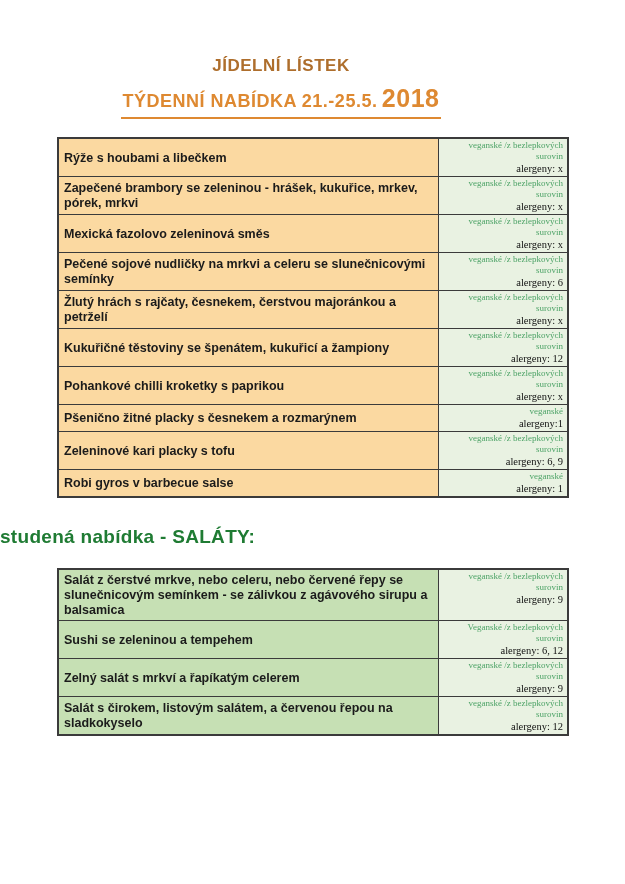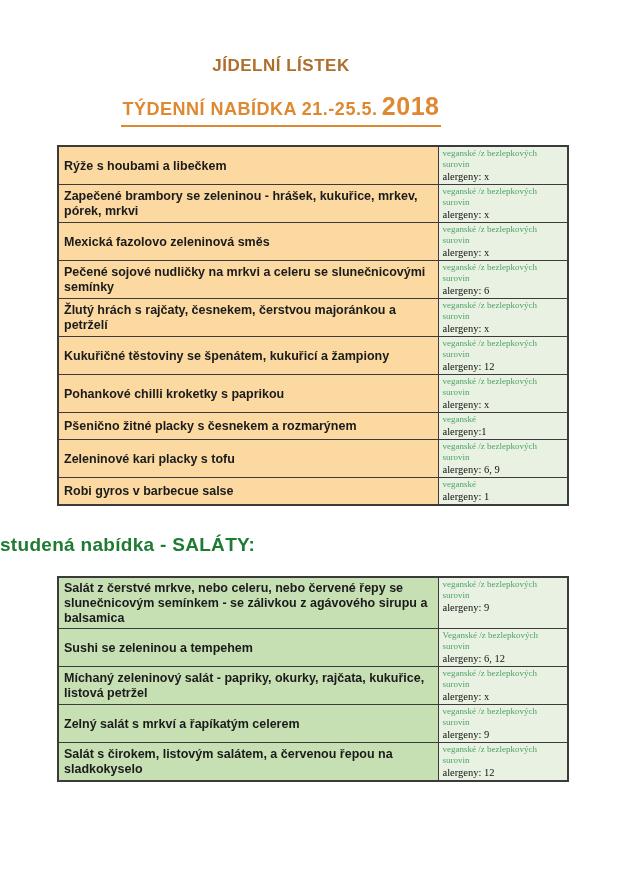--- a/index.html
+++ b/index.html
@@ -18,21 +18,21 @@
   body{
     width:625px;height:884px;background:#ffffff;overflow:hidden;
     font-family:"Liberation Sans", sans-serif;
   }
   .doc{width:562px;height:884px;position:relative;}
   .titles{text-align:center;padding-top:54px;}
   .main-title{
     font-size:17px;font-weight:bold;color:var(--title-brown);
     line-height:24px;letter-spacing:0.5px;
   }
-  .subtitle{margin-top:14px;line-height:28px;}
+  .subtitle{margin-top:6px;line-height:28px;}
   .subtitle .underline-wrap{
     display:inline-block;border-bottom:2px solid var(--subtitle-orange);
     padding:0 2px 1px 2px;
   }
   .subtitle-text{
     font-size:18px;font-weight:bold;color:var(--subtitle-orange);
     letter-spacing:0.5px;
   }
   .subtitle-year{
     font-size:25px;font-weight:bold;color:var(--subtitle-orange);
@@ -50,20 +50,21 @@
     padding:3px 5px 2px 5px;
     font-size:12.5px;font-weight:bold;color:var(--dish-text);
     line-height:15px;vertical-align:middle;
   }
   .hot td.dish-cell{background:var(--hot-row-bg);}
   .salad td.dish-cell{background:var(--salad-row-bg);}
   td.info-cell{
     background:var(--info-cell-bg);
     padding:1px 4px;vertical-align:top;
     font-family:"Liberation Serif", serif;
+    text-align:right;
   }
   .diet{font-size:9px;line-height:11px;color:var(--diet-text-green);}
   .allergens{font-size:10.5px;line-height:13px;color:#111111;}
   .section-title{
     margin:26px 0 2px 0;text-align:left;
     font-size:19px;font-weight:bold;color:var(--section-green);
     line-height:26px;letter-spacing:0.3px;
   }
   .salad-table{margin-top:0;border-radius:25px;}
 </style>
@@ -175,27 +176,20 @@
           </td>
         </tr>
         <tr>
           <td class="dish-cell">Sushi se zeleninou a tempehem</td>
           <td class="info-cell">
             <div class="diet">Veganské /z bezlepkových surovin</div>
             <div class="allergens">alergeny: 6, 12</div>
           </td>
         </tr>
         <tr>
-          <td class="dish-cell">Míchaný zeleninový salát - papriky, okurky, rajčata, kukuřice, listová petržel</td>
-          <td class="info-cell">
-            <div class="diet">veganské /z bezlepkových surovin</div>
-            <div class="allergens">alergeny: x</div>
-          </td>
-        </tr>
-        <tr>
           <td class="dish-cell">Zelný salát s mrkví a řapíkatým celerem</td>
           <td class="info-cell">
             <div class="diet">veganské /z bezlepkových surovin</div>
             <div class="allergens">alergeny: 9</div>
           </td>
         </tr>
         <tr>
           <td class="dish-cell">Salát s čirokem, listovým salátem, a červenou řepou na sladkokyselo</td>
           <td class="info-cell">
             <div class="diet">veganské /z bezlepkových surovin</div>

